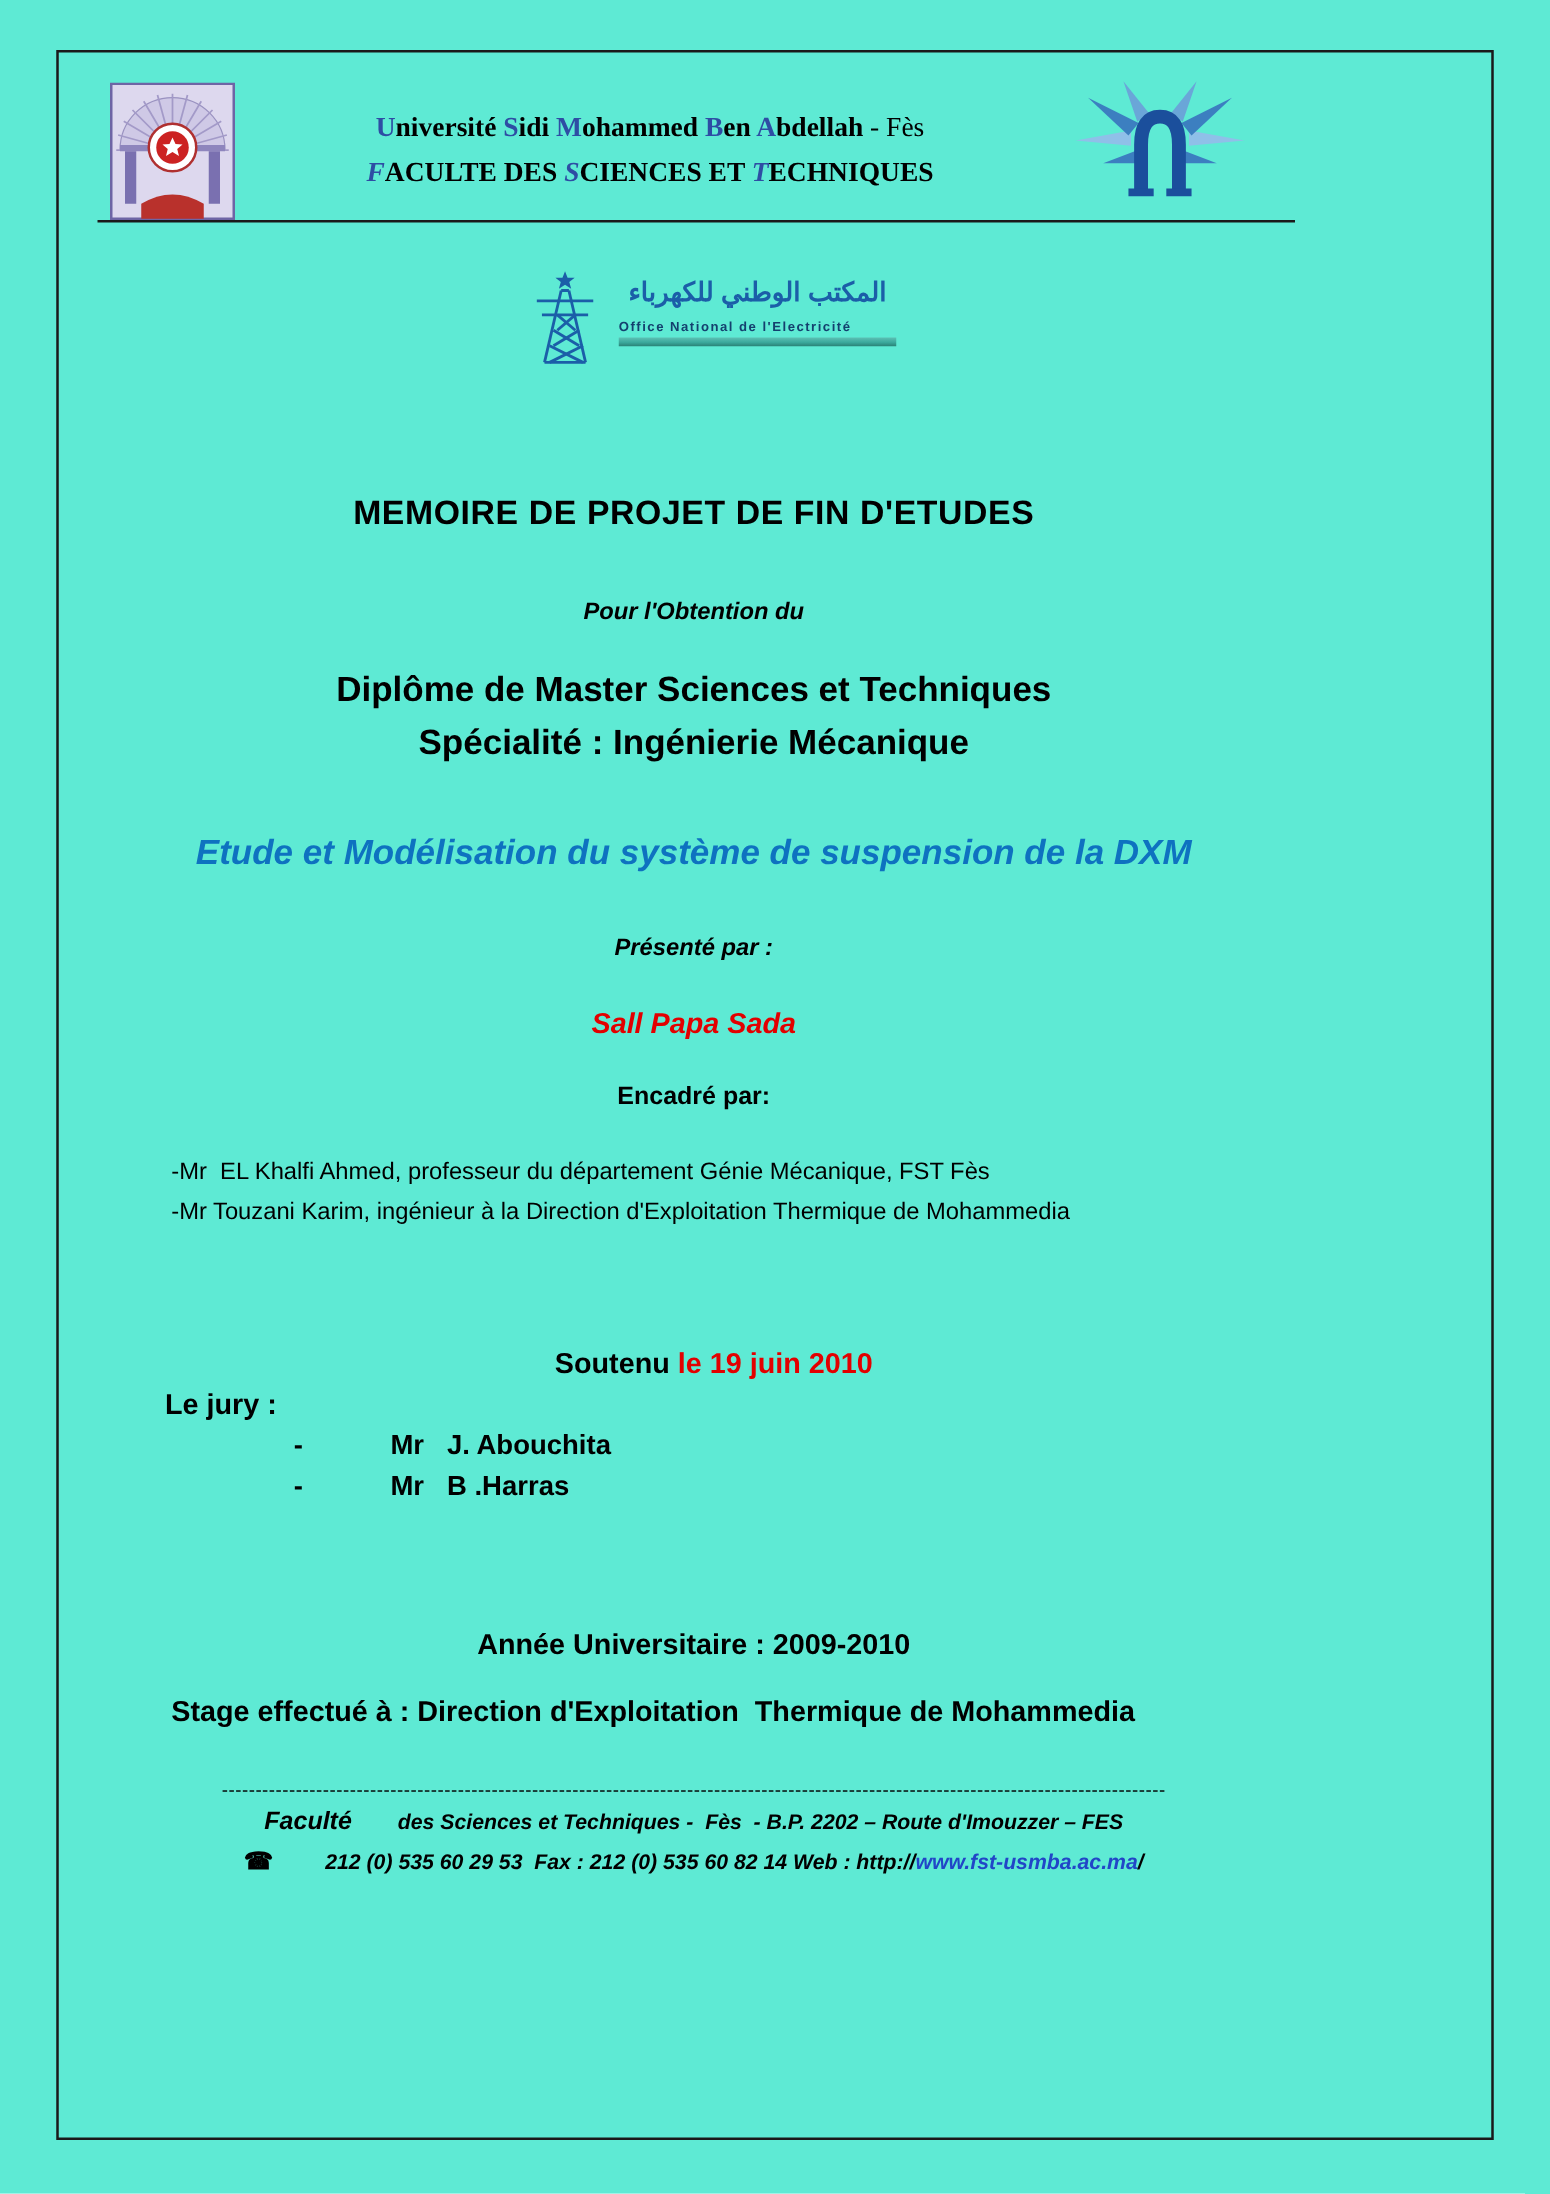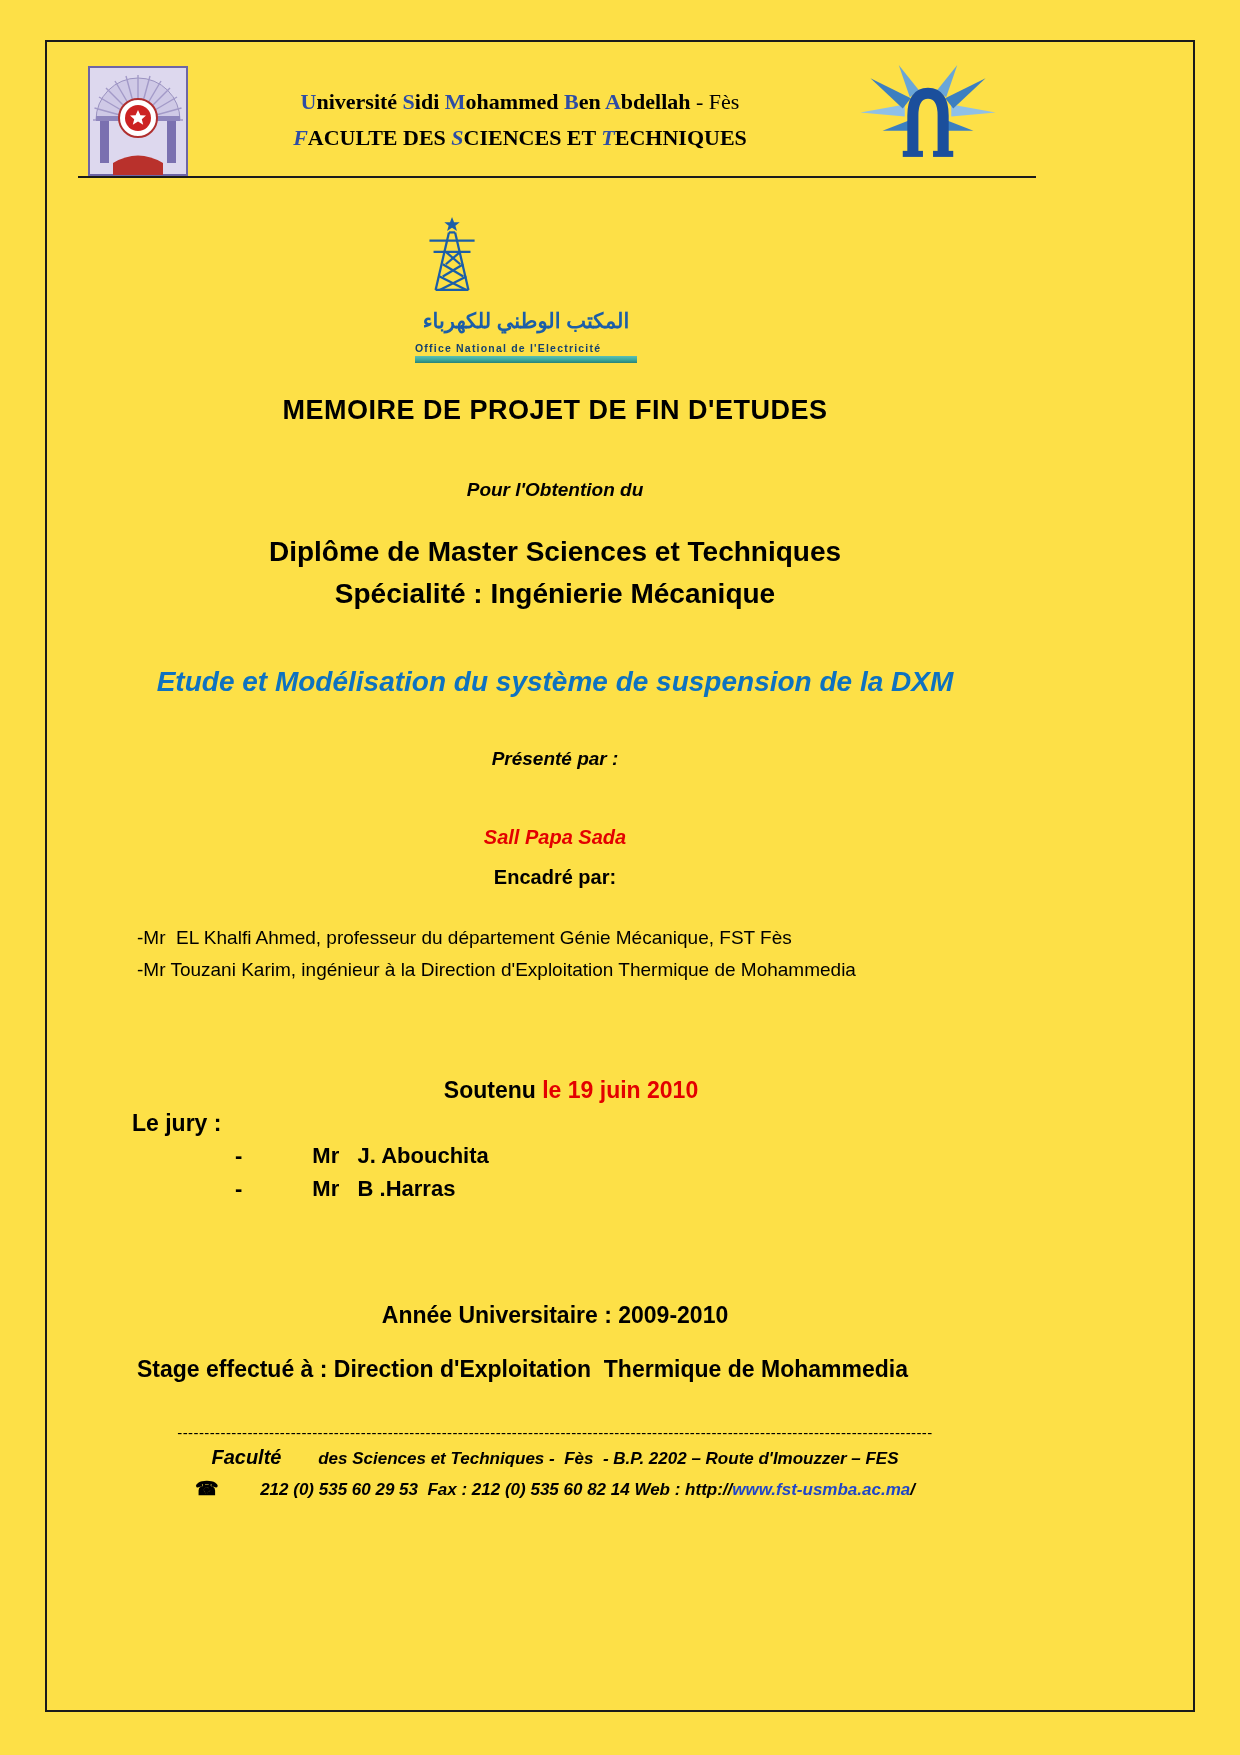--- a/index.html
+++ b/index.html
@@ -1,21 +1,21 @@
 <!DOCTYPE html>
 <html style="--header-blue: #2E4DA4; --subject-blue: #0E72C0; --accent-red: #E30000; --link-blue: #2146C7; --teal: #3BA99C; --logo-blue: #1B5EA8;"><head>
 <meta charset="utf-8">
 <style>
   * { margin:0; padding:0; box-sizing:border-box; }
   html,body { background:#ffffff; }
   body {
     width:1240px; height:1755px; position:relative;
     font-family:"Liberation Sans", sans-serif; color:#000;
   }
-  .page { position:absolute; inset:0; background:#fde047; }
+  .page { position:absolute; inset:0; background:#5eead4; }
   .frame {
     position:absolute; left:45px; top:40px; width:1150px; height:1672px;
     border:2px solid #1a1a1a;
   }
   .abs { position:absolute; }
   .content { position:absolute; left:85px; top:0; width:940px; height:100%; }
   .center { width:100%; text-align:center; }
   .pre { white-space:pre-wrap;margin-left:32px; }
 
   
@@ -23,21 +23,21 @@
     left:240px; top:84px; width:560px; text-align:center;
     font-family:"Liberation Serif", serif; font-weight:700;
     font-size:22px; line-height:36px; color:#000;
   }
   .seg-blue { color:var(--header-blue, #2E4DA4); }
   .seg-blue-i { color:var(--header-blue, #2E4DA4); font-style:italic; }
   .seg-normal { font-weight:400; }
   .hdr-rule { left:78px; top:176px; width:958px; height:2px; background:#1a1a1a; }
 
   
-  .one-logo { left:415px; top:216px; width:305px; display:flex; gap:8px;flex-direction:column; }
+  .one-logo { left:415px; top:216px; width:305px; display:flex; gap:8px; }
   .one-right { display:flex; flex-direction:column; align-items:flex-start; width:222px; padding-top:4px; }
   .one-arabic {
     width:100%; text-align:center; direction:rtl;
     font-size:21px; font-weight:700; color:var(--logo-blue, #1B5EA8);
     line-height:30px;
   }
   .one-caption {
     width:100%; text-align:left; font-size:10.5px; letter-spacing:1.2px;
     font-weight:700; color:#14406e; margin-top:6px;
   }
@@ -46,21 +46,21 @@
     background:linear-gradient(180deg, #5cc0b4 0%, var(--teal, #3BA99C) 55%, #2a8276 100%);
   }
 
   
   .t-memoire { top:395px; font-size:27px; font-weight:700; letter-spacing:0.5px; }
   .t-pour    { top:479px; font-size:19px; font-weight:700; font-style:italic; }
   .t-diplome { top:531px; font-size:28px; font-weight:700; line-height:42px; }
   .t-subject { top:666px; font-size:28px; font-weight:700; font-style:italic;
                color:var(--subject-blue, #0E72C0); }
   .t-presente{ top:748px; font-size:19px; font-weight:700; font-style:italic; }
-  .t-author  { top:826px; font-size:20px; font-weight:700; font-style:italic;
+  .t-author  { top:805px; font-size:23px; font-weight:700; font-style:italic;
                color:var(--accent-red, #E30000); }
   .t-encadre { top:866px; font-size:20px; font-weight:700; }
 
   .advisors { left:20px; top:922px; text-align:left; font-size:19px; line-height:32px; }
 
   .t-soutenu { top:1077px; font-size:23px; font-weight:700; }
   .red { color:var(--accent-red, #E30000); }
   .t-jury-label { left:20px; top:1110px; font-size:23px; font-weight:700; text-align:left;margin-left:27px; }
   .jury-row { display:flex; gap:38px; font-size:22px; font-weight:700; }
 

